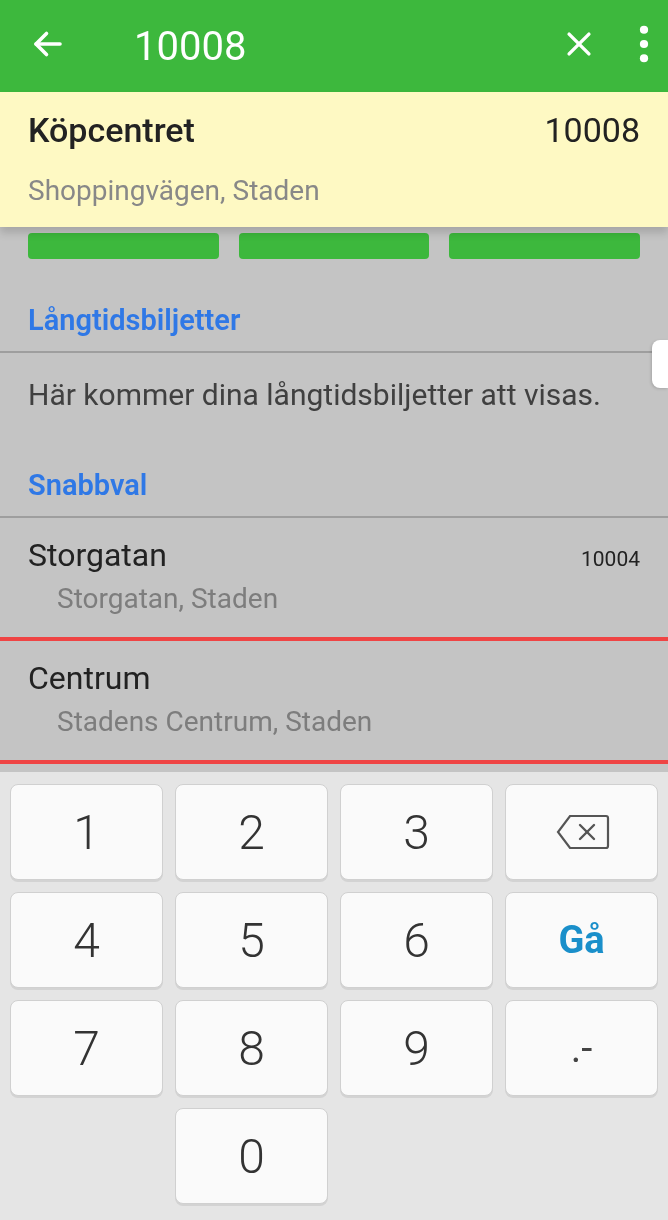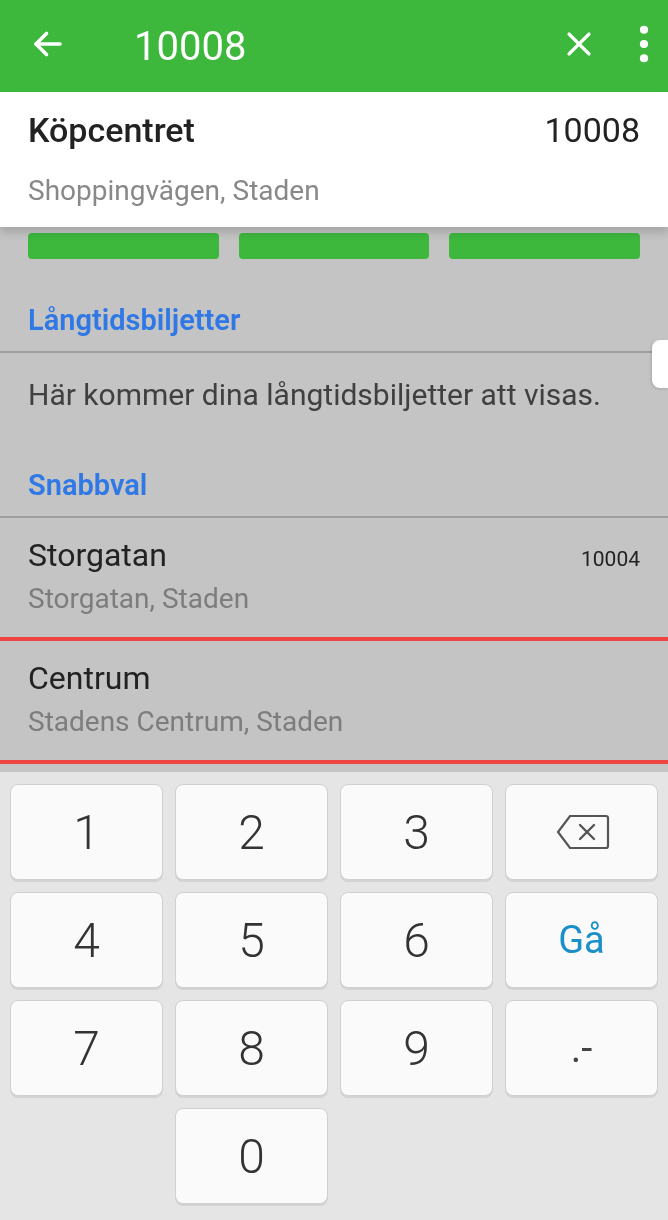--- a/index.html
+++ b/index.html
@@ -12,21 +12,21 @@
       align-items: center;
       padding: 0 18px 0 30px;
       gap: 12px;
     }
     .header .back-icon { color: #fff; flex-shrink: 0; }
     .header .search-text { flex: 1; color: #fff; font-size: 40px; font-weight: 400; padding-left: 56px; }
     .header .clear-icon { color: #fff; margin-right: 30px; }
     .header .menu-icon { color: #fff; }
 
     .result-card {
-      background: #ffffff;
+      background: #fef9c3;
       padding: 18px 28px 20px 28px;
       box-shadow: 0 6px 8px rgba(0,0,0,0.15);
       position: relative;
     }
     .result-title-row { display: flex; justify-content: space-between; align-items: baseline; }
     .result-title { font-size: 34px; color: #222; font-weight: 500; }
     .result-code { font-size: 34px; color: #222; font-weight: 400; }
     .result-sub { font-size: 28px; color: #888; margin-top: 24px; }
 
     .green-tabs-row {
@@ -57,21 +57,21 @@
     }
 
     .list-item {
       background: #c4c4c4;
       padding: 18px 28px 22px 28px;
       border-bottom: 4px solid #ef4444;
     }
     .list-title-row { display: flex; justify-content: space-between; align-items: baseline; }
     .list-title { font-size: 32px; color: #222; font-weight: 400; }
     .list-code  { font-size: 21px; color: #222; font-weight: 400; }
-    .list-sub   { font-size: 28px; color: #7d7d7d; margin-top: 8px; }
+    .list-sub   { font-size: 28px; color: #7d7d7d; margin-top: 8px; margin-left: 29px; }
 
     .side-handle {
       position: absolute;
       right: 0;
       top: 340px;
       width: 16px;
       height: 48px;
       background: #fff;
       border-radius: 8px 0 0 8px;
       box-shadow: -1px 1px 3px rgba(0,0,0,.15);
@@ -94,21 +94,21 @@
       border-radius: 8px;
       height: 96px;
       display: flex;
       align-items: center;
       justify-content: center;
       font-size: 48px;
       color: #333;
       font-weight: 300;
       box-shadow: 0 2px 0 rgba(0,0,0,0.08);
     }
-    .key.go { color: #1a8fca; font-size: 38px; font-weight: 400; }
+    .key.go { color: #1a8fca; font-size: 38px; font-weight: 700; }
     .key.punct { font-size: 40px; font-weight: 400; color: #444; }
     .key.blank { background: #fafafa; }
     .key.bksp svg { display: block; }
     .key-row.bottom .spacer-left { visibility: hidden; }
     .key-row.bottom .spacer-right { visibility: hidden; }
   </style>
 </head>
 <body>
 
 <div class="header">

